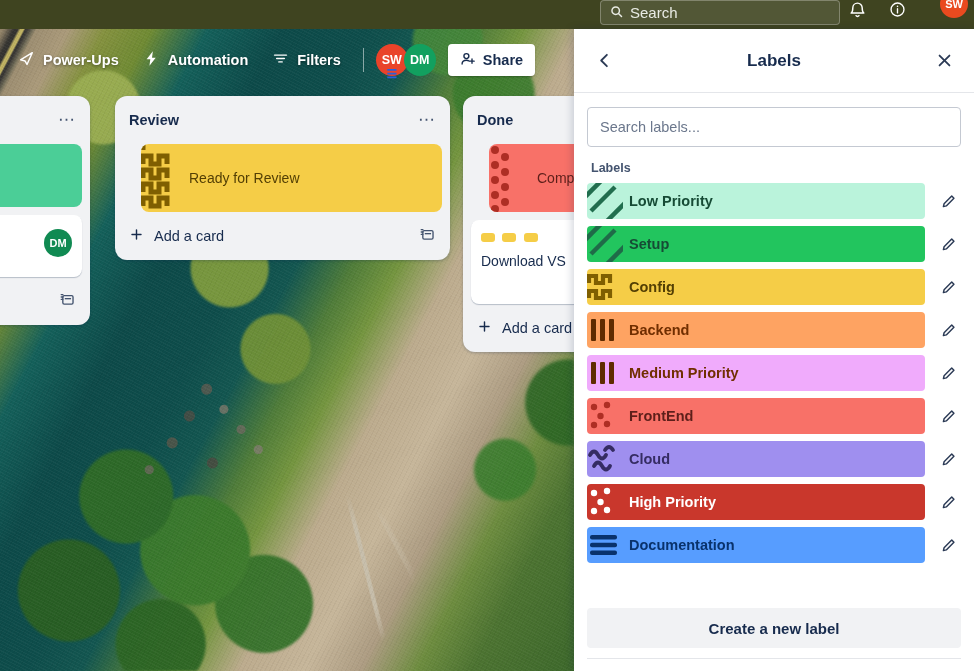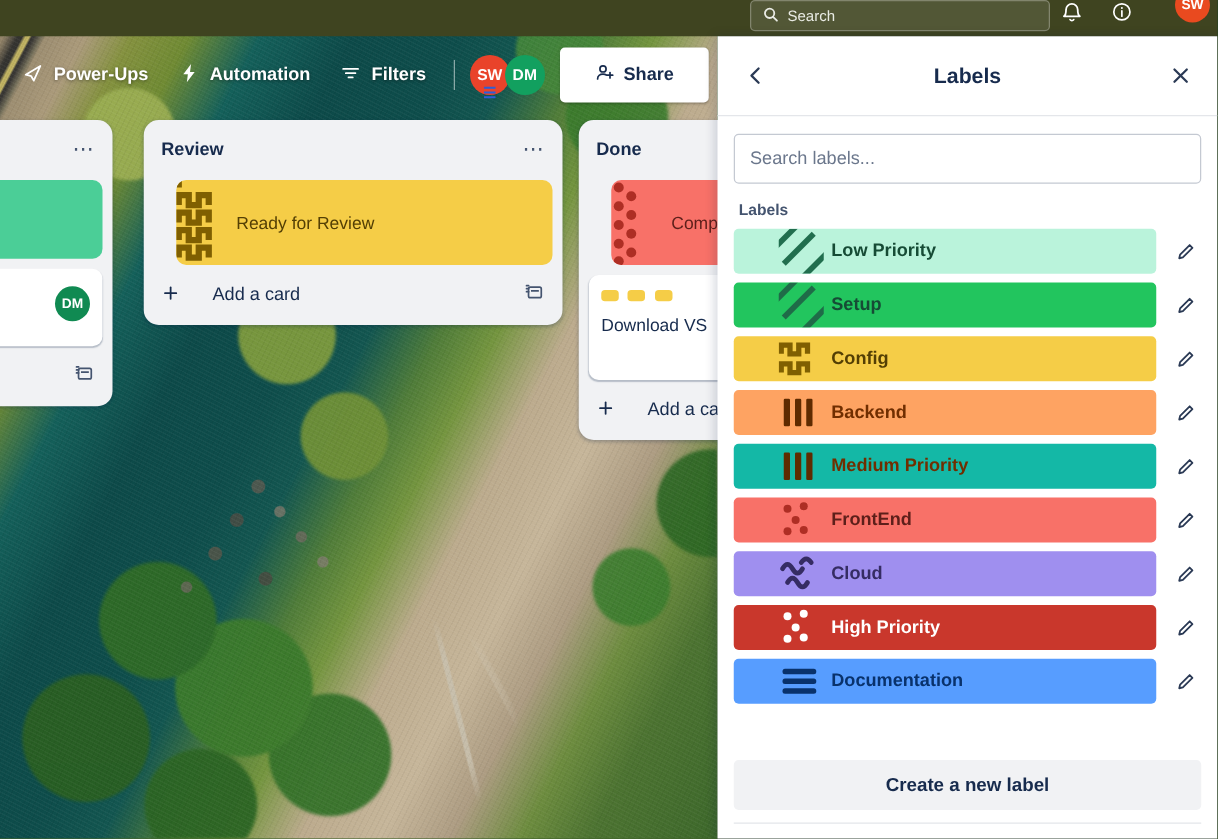--- a/index.html
+++ b/index.html
@@ -97,21 +97,21 @@
   .topbar {
     position: absolute; left: 0; top: 0; width: 974px; height: 29px;
     background: #3f4420; z-index: 40;
   }
   .topbar .search-box {
     position: absolute; left: 600px; top: 0px; width: 240px; height: 25px;
     background: rgba(255,255,255,.10);
     border: 1px solid rgba(255,255,255,.28);
     border-radius: 4px;
     display: flex; align-items: center; gap: 7px; padding: 0 9px;
-    color: #e9ebe4; font-size: 12px;
+    color: #e9ebe4; font-size: 15px;
   }
   .topbar .tb-icon {
     position: absolute; top: -4px; width: 26px; height: 26px;
     display: flex; align-items: center; justify-content: center;
     color: #fff;
   }
   .tb-avatar {
     position: absolute; right: 6px; top: -10px;
     width: 28px; height: 28px; border-radius: 50%;
     background: #e94a1f; color: #fff;
@@ -144,21 +144,21 @@
     position: relative;
   }
   .avatar.a1 { background: #e9432a; }
   .avatar.a2 { background: #12a05f; margin-left: -4px; }
   .avatar-badge {
     position: absolute; left: 50%; bottom: -4px; transform: translateX(-50%);
     color: #2b5fd9; font-size: 12px; line-height: 1;
   }
   .share-btn {
     display: flex; align-items: center; gap: 7px;
-    height: 44px; padding: 0 28px; margin-left: 8px;
+    height: 32px; padding: 0 12px; margin-left: 8px;
     background: #ffffff; border-radius: 4px;
     color: #172b4d; font-size: 14.5px; font-weight: 700;
     box-shadow: 0 1px 2px rgba(0,0,0,.25);
   }
 
   
   .board { position: absolute; left: 0; top: 96px; width: 574px; height: 360px; z-index: 15; }
   .list {
     position: absolute; top: 0;
     background: #f1f2f4; border-radius: 12px;
@@ -193,21 +193,21 @@
   .card-avatar {
     width: 28px; height: 28px; border-radius: 50%;
     background: #108a52; color: #fff; font-size: 11px; font-weight: 700;
     display: flex; align-items: center; justify-content: center;
   }
   .add-card-row {
     display: flex; align-items: center; justify-content: space-between;
     height: 40px; padding: 0 6px; margin-top: 4px;
   }
   .add-card-left {
-    display: flex; align-items: center; gap: 26px;
+    display: flex; align-items: center; gap: 10px;
     color: #172b4d; font-size: 14.5px;
   }
   .mini-label {
     display: inline-block; width: 14px; height: 9px; border-radius: 3px;
     margin-right: 3px;
   }
 
   
   .panel {
     position: absolute; right: 0; top: 29px; width: 400px; height: 642px;
@@ -241,21 +241,21 @@
   .search-input::placeholder { color: #6b778c; }
   .section-label {
     font-size: 12.5px; font-weight: 700; color: #44546f;
     margin: 14px 0 8px 4px;
   }
   .label-row {
     display: flex; align-items: center; gap: 10px; margin-bottom: 7px;
   }
   .label-chip {
     flex: 1; height: 36px; border-radius: 4px;
-    display: flex; align-items: center; position: relative; overflow: hidden; padding-left: 36px;
+    display: flex; align-items: center; position: relative; overflow: hidden;
   }
   .chip-pattern { width: 36px; height: 36px; flex: none; }
   .chip-text {
     font-size: 14.5px; font-weight: 600; padding-left: 6px;
     white-space: nowrap;
   }
   .edit-btn {
     width: 26px; height: 26px; flex: none;
     display: flex; align-items: center; justify-content: center;
     color: #2b3a55; border-radius: 4px;
@@ -546,21 +546,21 @@
                 </svg></span>
               <span class="chip-text" style="color: rgb(112, 46, 0);">Backend</span>
             </div>
             <div class="edit-btn">
               <svg width="17" height="17" viewBox="0 0 20 20" fill="none" stroke="#2b3a55" stroke-width="1.7" stroke-linecap="round" stroke-linejoin="round">
                 <path d="M13.8 3.6 16.4 6.2 7.4 15.2 4 16l.8-3.4 9-9z"></path>
               </svg>
             </div>
           </div>
           <div class="label-row">
-            <div class="label-chip" style="background: #14b8a6;">
+            <div class="label-chip" style="background: #f0abfc;">
               <span class="chip-pattern"><svg width="36" height="36" viewBox="0 0 36 36" fill="#5f2b00">
                   <rect x="4" y="7" width="5" height="22" rx="1"></rect>
                   <rect x="13" y="7" width="5" height="22" rx="1"></rect>
                   <rect x="22" y="7" width="5" height="22" rx="1"></rect>
                 </svg></span>
               <span class="chip-text" style="color: rgb(112, 46, 0);">Medium Priority</span>
             </div>
             <div class="edit-btn">
               <svg width="17" height="17" viewBox="0 0 20 20" fill="none" stroke="#2b3a55" stroke-width="1.7" stroke-linecap="round" stroke-linejoin="round">
                 <path d="M13.8 3.6 16.4 6.2 7.4 15.2 4 16l.8-3.4 9-9z"></path>

